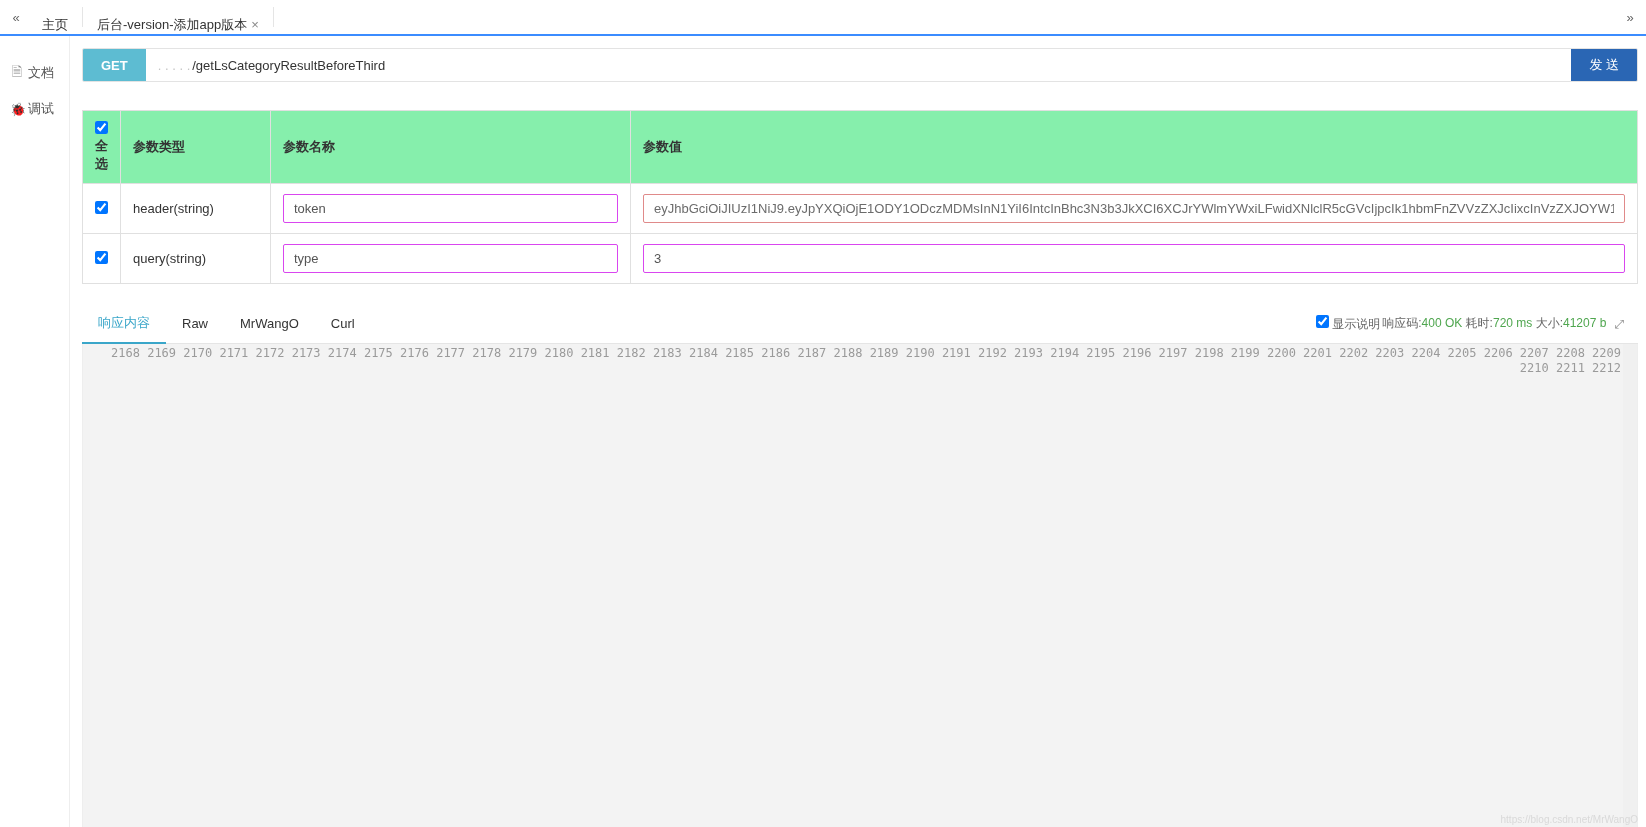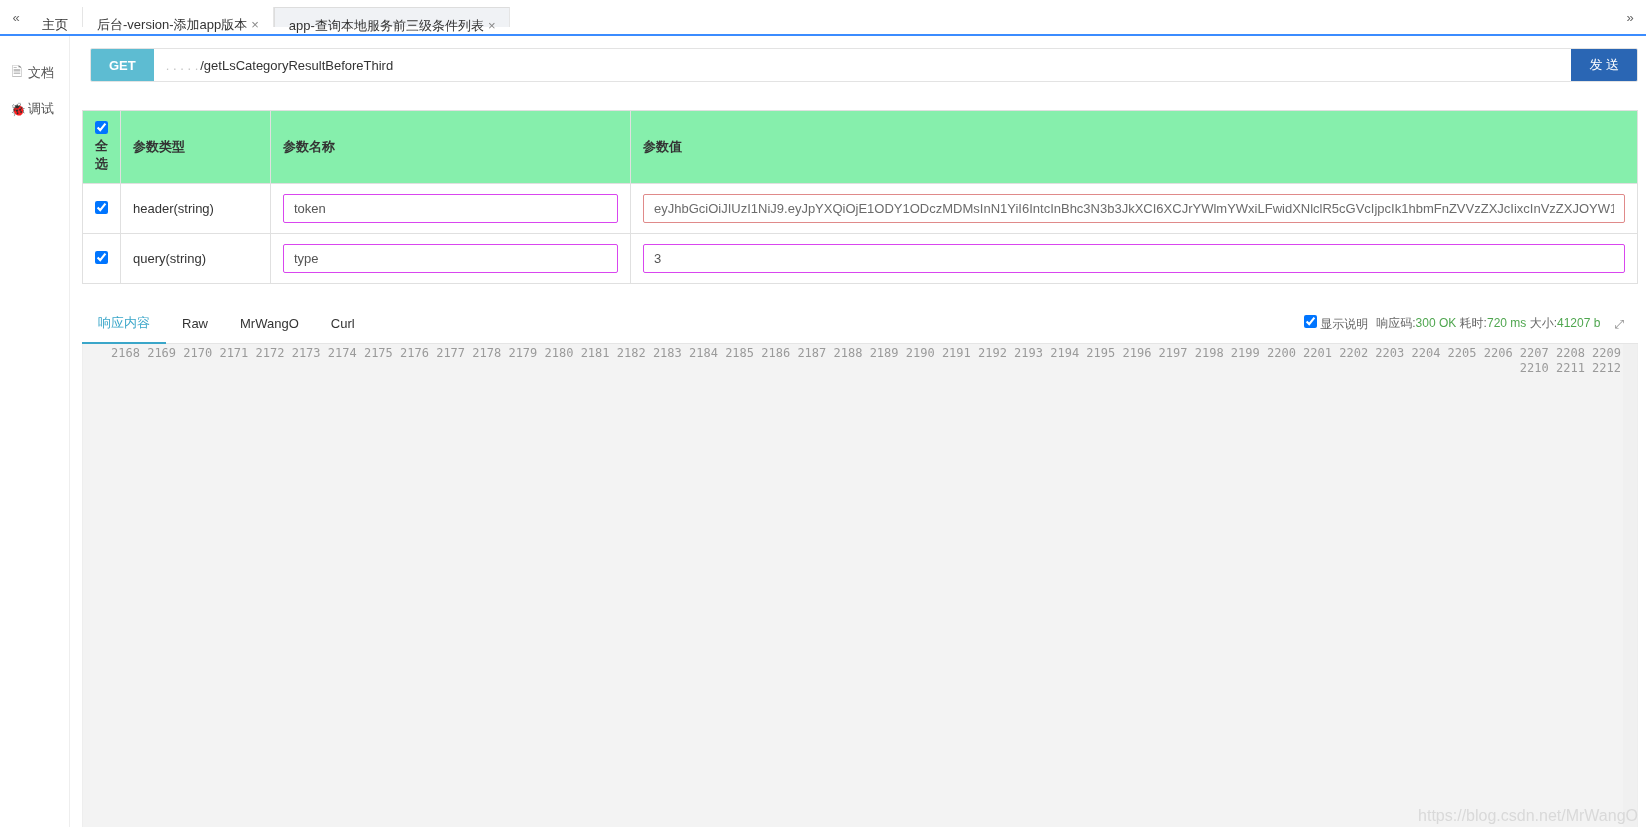--- a/index.html
+++ b/index.html
@@ -14,65 +14,62 @@
 .tab-close { margin-left: 4px; color: #888; }
 
 
 .layout { display: flex; }
 .sidebar { width: 70px; border-right: 1px solid #eee; padding-top: 18px; }
 .sidebar .item { display: flex; align-items: center; padding: 8px 10px; font-size: 13px; color: #555; cursor: pointer; }
 .sidebar .item .ico { width: 14px; text-align: center; margin-right: 4px; color: #888; }
 .content { flex: 1; padding: 12px 0 0 4px; }
 
 
-.reqbar { display: flex; align-items: stretch; border: 1px solid #e3e3e3; border-radius: 2px; margin: 0 8px 28px 16px; overflow: hidden; }
+.reqbar { display: flex; align-items: stretch; border: 1px solid #e3e3e3; border-radius: 2px; margin: 0 8px 28px 8px; overflow: hidden; }
 .method { background: #5dbcd2; color: #fff; padding: 0 18px; display: flex; align-items: center; font-weight: bold; }
 .url { flex: 1; padding: 0 12px; display: flex; align-items: center; color: #333; }
 .url .faded { color: #c5c5c5; letter-spacing: 0; margin-right: 2px; }
 .send { background: #2a66b4; color: #fff; padding: 11px 18px; display: flex; align-items: center; cursor: pointer; }
 
 
 .ptable { margin: 0 8px 20px 8px; border: 1px solid #e0e0e0; border-collapse: collapse; width: calc(100% - 16px); }
 .ptable th, .ptable td { border: 1px solid #e0e0e0; padding: 10px 12px; text-align: left; font-size: 13px; }
 .ptable thead th { background: #86efac; font-weight: bold; margin-top: 31px; }
 .ptable .chkcell { width: 38px; text-align: center; }
 .inp { width: 100%; border: 1px solid #d946ef; border-radius: 2px; padding: 6px 10px; font-size: 13px; color: #555; }
 .inp.warn { border-color: #e08a8a; color: #6b6b6b; }
 .typecol { width: 150px; }
 .namecol { width: 360px; }
 
 
 .resp-tabs { display: flex; align-items: center; border-bottom: 1px solid #e5e5e5; margin: 0 8px; }
 .resp-tabs .rtab { padding: 10px 16px; cursor: pointer; color: #333; }
 .resp-tabs .rtab.active { color: #3aa6c9; border-bottom: 2px solid #3aa6c9; margin-bottom: -1px; }
 .resp-tabs .rspacer { flex: 1; }
-.resp-tabs .meta { font-size: 12px; color: #666; padding-right: 8px; display: flex; align-items: center; gap: 8px; }
+.resp-tabs .meta { font-size: 12px; color: #666; padding-right: 8px; display: flex; align-items: center; gap: 2px; }
 .resp-tabs .meta .g { color: #4fa64f; }
 .resp-tabs .expand { color: #888; padding: 0 6px; cursor: pointer; }
 
 
 .codewrap { display: flex; margin: 0 8px; background: #fdfdfd; border: 1px solid #eee; border-top: 0; font-family: Consolas, monospace; font-size: 12px; line-height: 1.25; position: relative; }
 .gutter { background: #f3f3f3; color: #9a9a9a; text-align: right; padding: 2px 8px; user-select: none; }
 .code { padding: 2px 0 2px 8px; flex: 1; white-space: pre; overflow-x: hidden; }  
 .scrollbar { position: absolute; right: 0; top: 0; bottom: 0; width: 14px; background: #f0f0f0; }
 
 
-.watermark { position: fixed; right: 8px; bottom: 2px; color: #d9d9d9; font-size: 16px; }
+.watermark { position: fixed; right: 8px; bottom: 2px; color: #d9d9d9; font-size: 10px; }
 </style>
 </head>
 <body>
 
 <div class="tabbar">
   <div class="chev">«</div>
   <div class="tab">主页</div>
   <div class="tab">
     <span>后台-version-添加app版本</span><span class="tab-close">×</span>
-  </div>
-  <div class="tab active">
-    <span>app-查询本地服务前三级条件列表</span><span class="tab-close">×</span>
   </div>
   <div class="spacer"></div>
   <div class="chev">»</div>
 </div>
 
 <div class="layout">
 
   <div class="sidebar">
     <div class="item">
       <span class="ico">🗎</span>
@@ -122,21 +119,21 @@
 
     <div class="resp-tabs">
       <div class="rtab active">响应内容</div>
       <div class="rtab">Raw</div>
       <div class="rtab">MrWangO</div>
       <div class="rtab">Curl</div>
       <div class="rspacer"></div>
       <div class="meta">
         <label><input type="checkbox" checked="" style=""> <span>显示说明</span></label>
         <span>
-          <span>响应码:</span><span class="g">300 OK</span>
+          <span>响应码:</span><span class="g">400 OK</span>
           <span>耗时:</span><span class="g">720 ms</span>
           <span>大小:</span><span class="g">41207 b</span>
         </span>
         <span class="expand">⤢</span>
       </div>
     </div>
 
     <div class="codewrap">
       <div class="gutter" id="gutter">2168
 2169

